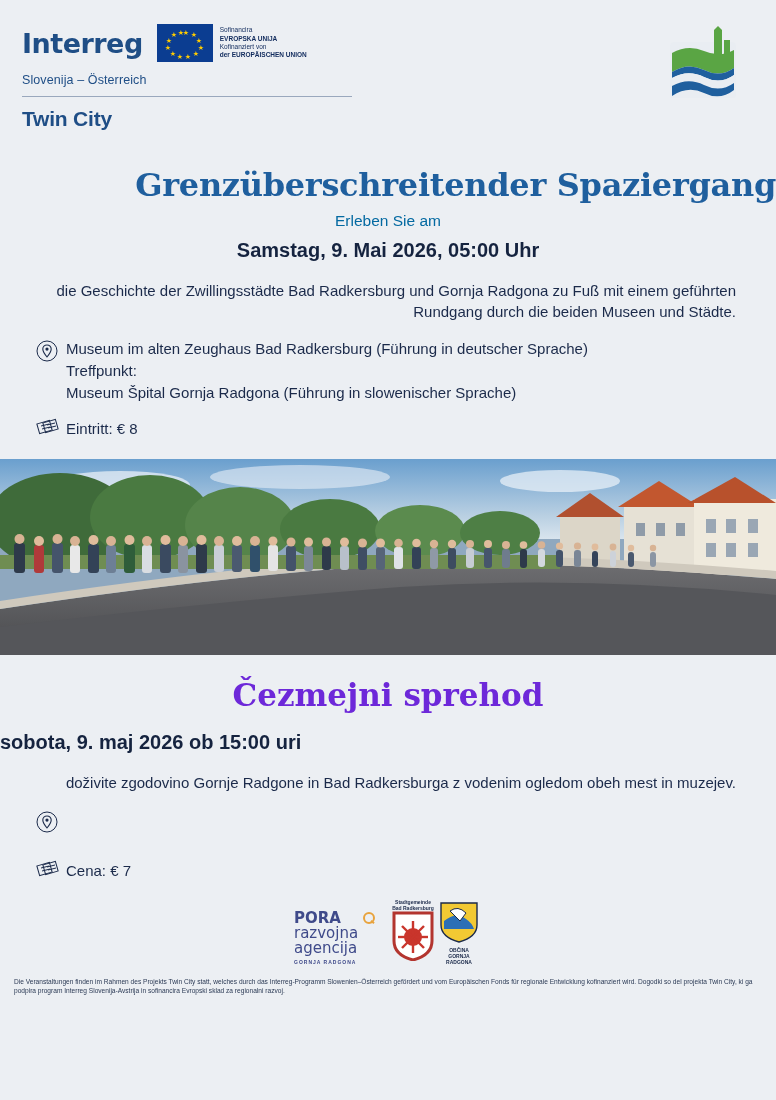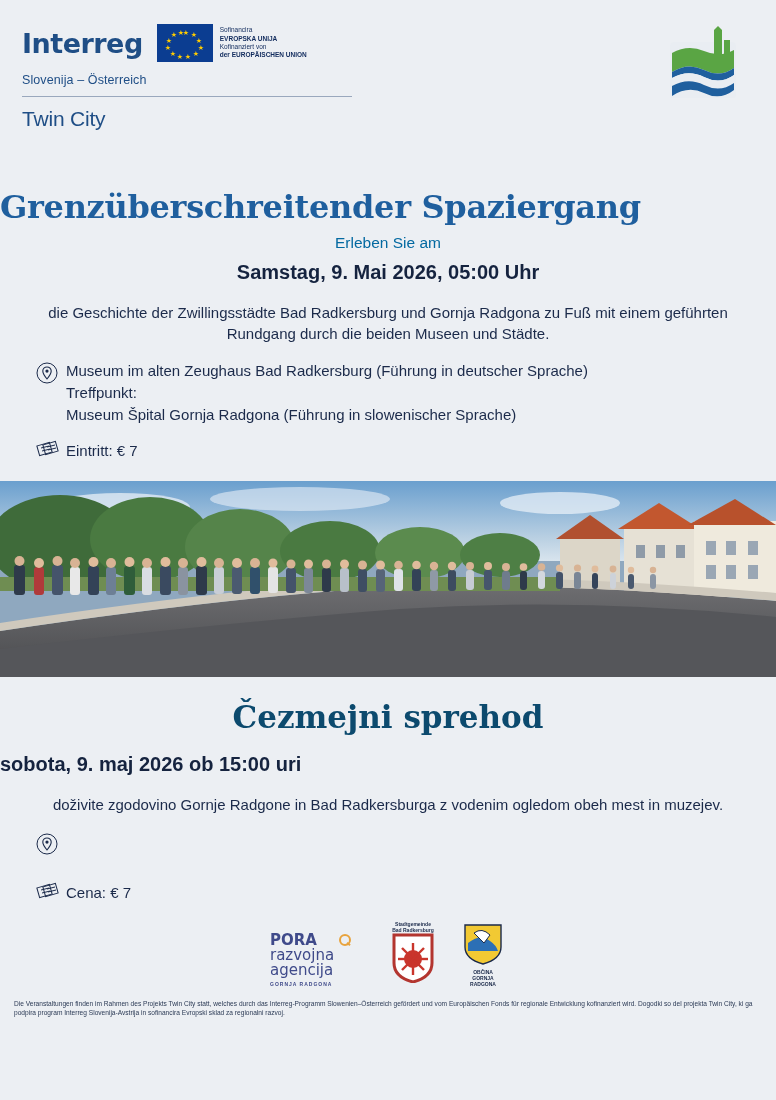--- a/index.html
+++ b/index.html
@@ -80,59 +80,59 @@
     letter-spacing: 0.1px;
   }
   .interreg-rule {
     width: 330px;
     height: 1px;
     background: #9aa8bd;
     margin-top: 9px;
   }
   .twin-city {
     font-size: 21px;
-    font-weight: normal;
+    font-weight: bold;
     color: #1f4e86;
     margin-top: 10px;
     letter-spacing: -0.2px;
   }
   .city-logo {
     position: absolute;
     right: 38px;
     top: 26px;
     width: 70px;
     height: 74px;
   }
   .title-de {
     font-family: "DejaVu Serif", serif;
     font-size: 32px;
     font-weight: bold;
     color: #1f5f9e;
-    text-align: left;
-    margin-top: 38px;
+    text-align: right;
+    margin-top: 16px;
     letter-spacing: -0.3px;
   }
   .subtitle-small {
     font-size: 15.5px;
     color: #0369a1;
     text-align: center;
     margin-top: 8px;
   }
   .date-line {
     font-size: 20px;
     font-weight: bold;
     color: #15233f;
     text-align: center;
     margin-top: 9px;
   }
   .body-text {
     font-size: 15px;
     line-height: 21px;
     color: #1b2a4a;
-    text-align: center;
+    text-align: right;
     margin: 18px 40px 0 40px;
   }
   .info-block {
     margin: 16px 0 0 36px;
     position: relative;
   }
   .info-row {
     display: flex;
     align-items: flex-start;
     margin-bottom: 2px;
@@ -165,38 +165,37 @@
     margin-top: 16px;
     overflow: hidden;
     background: #8fa8bf;
   }
 
   
   .title-sl {
     font-family: "DejaVu Serif", serif;
     font-size: 31px;
     font-weight: bold;
-    color: #0c4a6e;
+    color: #6d28d9;
     text-align: center;
     margin-top: 22px;
   }
   .date-line-sl {
     font-size: 20px;
     font-weight: bold;
     color: #15233f;
     text-align: left;
     margin-top: 18px;
   }
 
   
   .footer-logos {
     display: flex;
     justify-content: center;
     align-items: flex-end;
-    gap: 24px;
     margin-top: 14px;
   }
   .pora-logo { width: 96px; }
   .pora-text {
     font-family: "DejaVu Sans", sans-serif;
     font-weight: bold;
     font-size: 15px;
     color: #3f4a8a;
     line-height: 15px;
   }
@@ -303,21 +302,21 @@
             <g fill="none" stroke="#1b2a4a" stroke-width="1">
               <rect x="2" y="7" width="13" height="10" transform="rotate(-16 8.5 12)"></rect>
               <rect x="8" y="6" width="13" height="10" transform="rotate(-16 14.5 11)"></rect>
               <line x1="5" y1="11" x2="13" y2="9"></line>
               <line x1="6" y1="14" x2="14" y2="12"></line>
               <line x1="11" y1="10" x2="19" y2="8"></line>
               <line x1="12" y1="13" x2="20" y2="11"></line>
             </g>
           </svg>
         </div>
-        <div class="price-text">Eintritt: € 7</div>
+        <div class="price-text">Eintritt: € 8</div>
       </div>
     </div>
   </div>
 
   <div class="photo">
     <svg width="776" height="196" viewBox="0 0 776 196" preserveAspectRatio="none">
       <defs>
         <linearGradient id="sky" x1="0" y1="0" x2="0" y2="1">
           <stop offset="0%" stop-color="#6a9fce"></stop>
           <stop offset="70%" stop-color="#b8cfe2"></stop>

